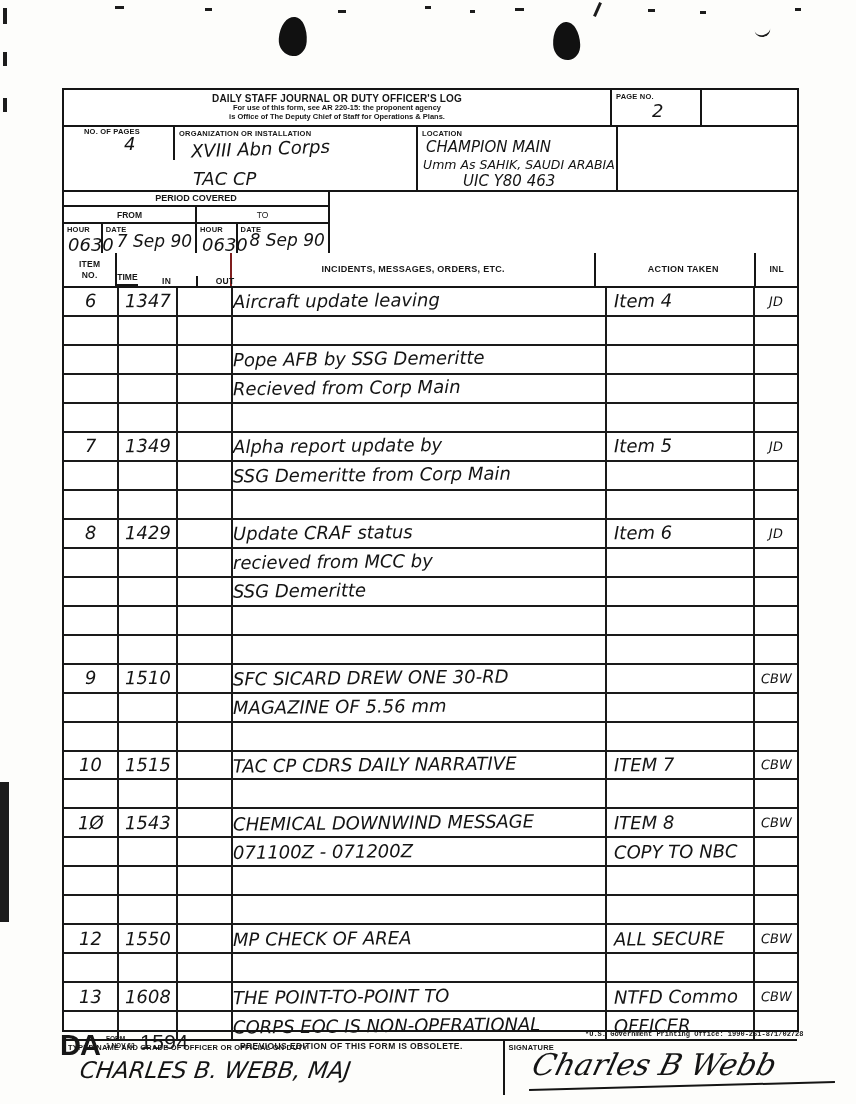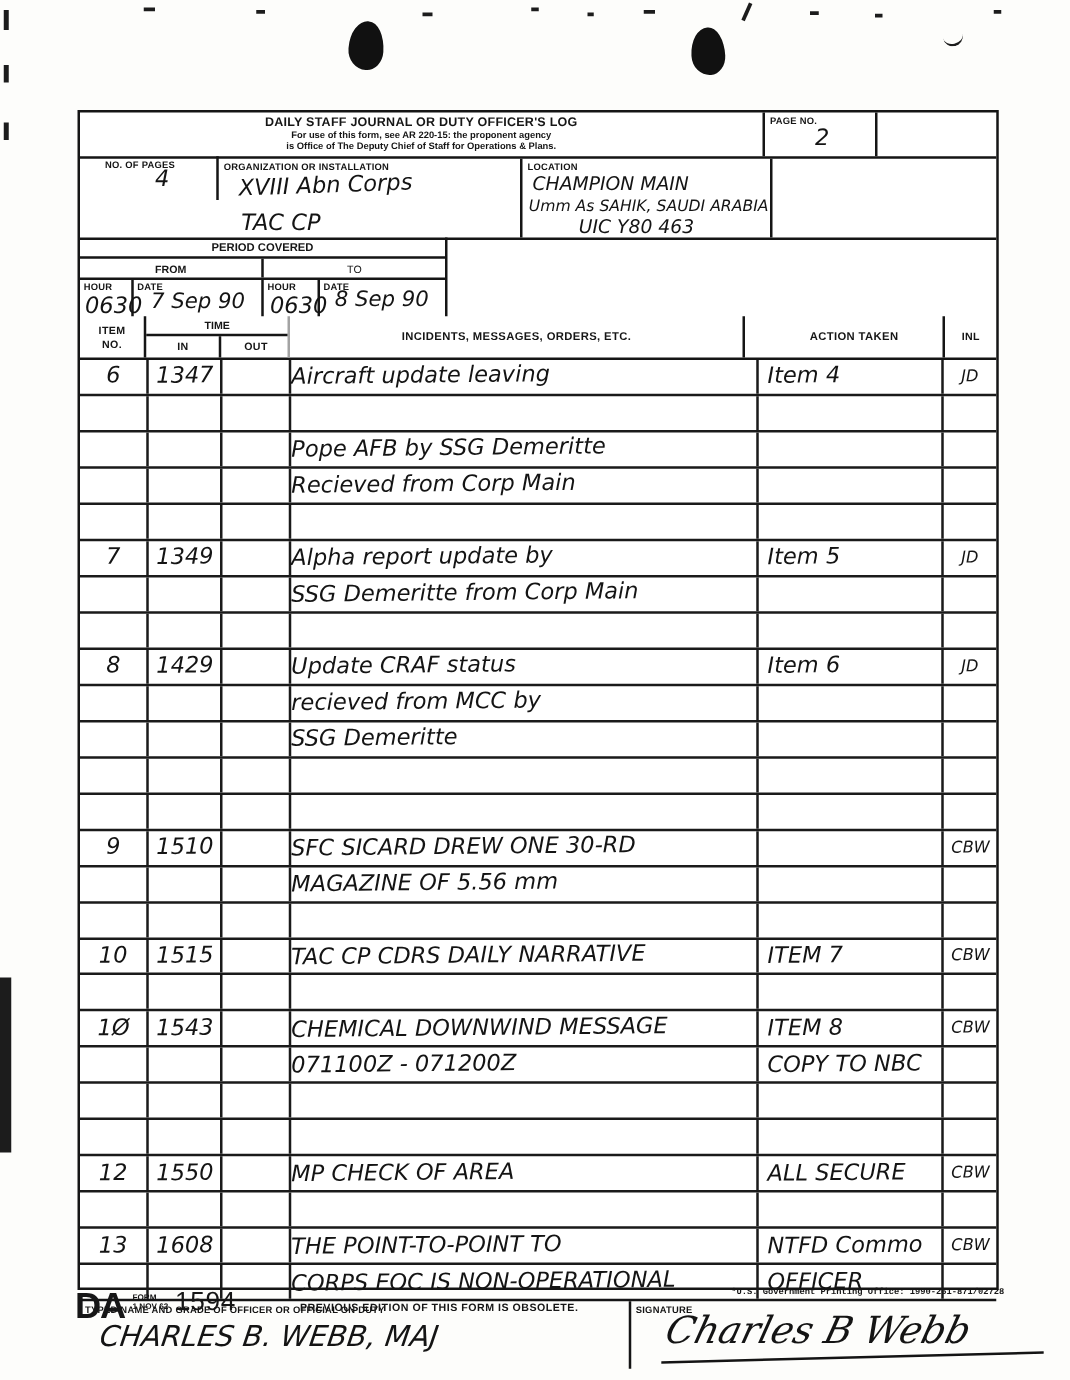--- a/index.html
+++ b/index.html
@@ -38,21 +38,21 @@
   
   .pc-row{display:flex;width:100%;}
   .pc-cell{border-right:2px solid #151515;position:relative;}
   .pc-cell:last-child{border-right:none;}
 
   
   .colhead{display:flex;height:35px;}
   .ch{border-right:2px solid #151515;display:flex;align-items:center;justify-content:center;
       font-size:8.5px;font-weight:bold;text-align:center;letter-spacing:.3px;line-height:1.2;}
   .ch:last-child{border-right:none;}
-  .time-block{display:flex;flex-direction:column;border-right:2px solid #a3a3a3;}
+  .time-block{display:flex;flex-direction:row;border-right:2px solid #7f1d1d;align-items:flex-end;}
   .time-top{height:16px;border-bottom:2px solid #151515;display:flex;align-items:center;justify-content:center;
       font-size:8.5px;font-weight:bold;}
   .time-bot{flex:1;display:flex;}
   .time-bot .ch{flex:none;}
 
   
   #journal-body{height:753px;display:flex;flex-direction:column;}
   .jrow{flex:1;display:flex;border-bottom:2px solid #1a1a1a;min-height:0;}
   .jrow:last-child{border-bottom:none;}
   .jcell{border-right:2px solid #1a1a1a;position:relative;overflow:visible;
@@ -130,21 +130,21 @@
       <div class="lbl" style="padding:2px 0 0 4px;">ORGANIZATION OR INSTALLATION</div>
       <div class="hw hw-lg" style="position:absolute;left:16px;top:13px;transform:rotate(-2deg);">XVIII Abn Corps</div>
       <div class="hw hw-lg" style="position:absolute;left:18px;top:43px;">TAC CP</div>
     </div>
     <div class="hdr-cell" style="width:200px;">
       <div class="lbl" style="padding:2px 0 0 4px;">LOCATION</div>
       <div class="hw" style="position:absolute;left:8px;top:13px;font-size:15px;">CHAMPION MAIN</div>
       <div class="hw hw-sm" style="position:absolute;left:5px;top:32px;">Umm As SAHIK, SAUDI ARABIA</div>
       <div class="hw" style="position:absolute;left:45px;top:47px;font-size:15px;">UIC Y80 463</div>
     </div>
-    <div class="hdr-cell" style="width:294px;">
+    <div class="hdr-cell" style="width:266px;">
       <div style="height:17px;border-bottom:2px solid #151515;text-align:center;font-size:9px;font-weight:bold;padding-top:3px;">PERIOD COVERED</div>
       <div class="pc-row" style="height:17px;border-bottom:2px solid #151515;">
         <div class="pc-cell" style="width:148px;text-align:center;font-size:8.5px;font-weight:bold;padding-top:3px;">FROM</div>
         <div class="pc-cell" style="width:146px;text-align:center;font-size:8.5px;font-weight:normal;padding-top:3px;">TO</div>
       </div>
       <div class="pc-row" style="height:29px;">
         <div class="pc-cell" style="width:43px;">
           <div class="lbl" style="padding:1px 0 0 3px;">HOUR</div>
           <div class="hw hw-md" style="position:absolute;left:4px;top:12px;">0630</div>
         </div>

